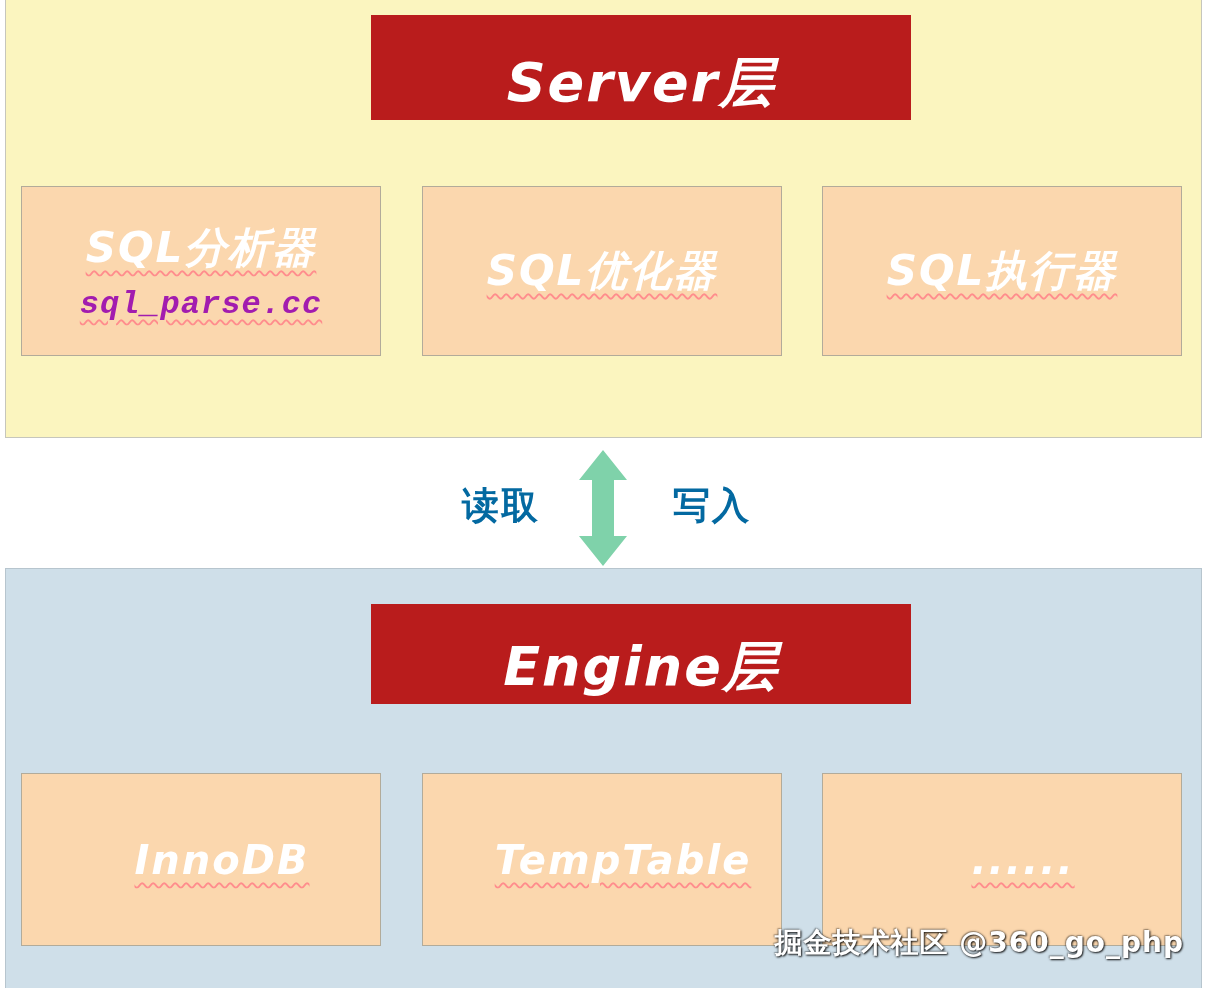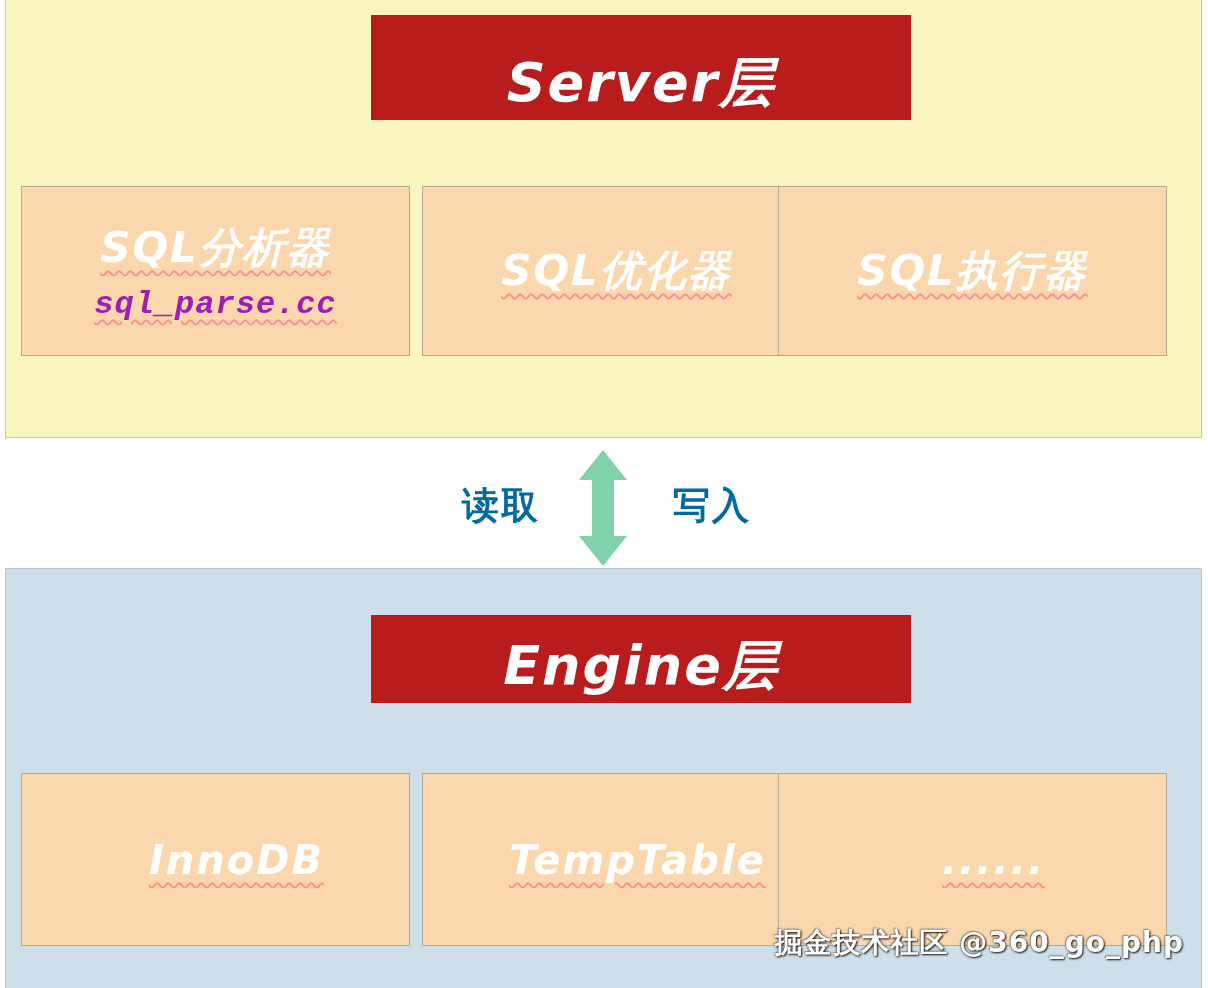--- a/index.html
+++ b/index.html
@@ -38,39 +38,39 @@
     align-items: flex-end;
     justify-content: center;
     color: #ffffff;
     font-style: italic;
     font-weight: bold;
     font-size: 54px;
     letter-spacing: 2px;
     margin-left: 35px;
   }
   .server-header { top: 16px; height: 105px; }
-  .engine-header { top: 46px; height: 88px; }
+  .engine-header { top: 35px; height: 100px; }
   .module-box {
     position: absolute;
-    width: 389px;
+    width: 360px;
     height: 170px;
     background: #fbd7ae;
     border: 1px solid #b2ab9a;
     box-sizing: border-box;
     display: flex;
     flex-direction: column;
     align-items: center;
     justify-content: center;
     gap: 10px;
   }
   .server-row { top: 187px; }
   .engine-row { top: 204px; height: 173px; }
   .box-pos-1 { left: 15px; }
   .box-pos-2 { left: 416px; }
-  .box-pos-3 { left: 772px; }
+  .box-pos-3 { left: 816px; }
   .module-title {
     color: #ffffff;
     font-style: italic;
     font-weight: bold;
     font-size: 42px;
     letter-spacing: 2px;
     text-decoration: underline wavy #ff8d8d 2px;
     text-underline-offset: 8px;
     white-space: nowrap;
   }

